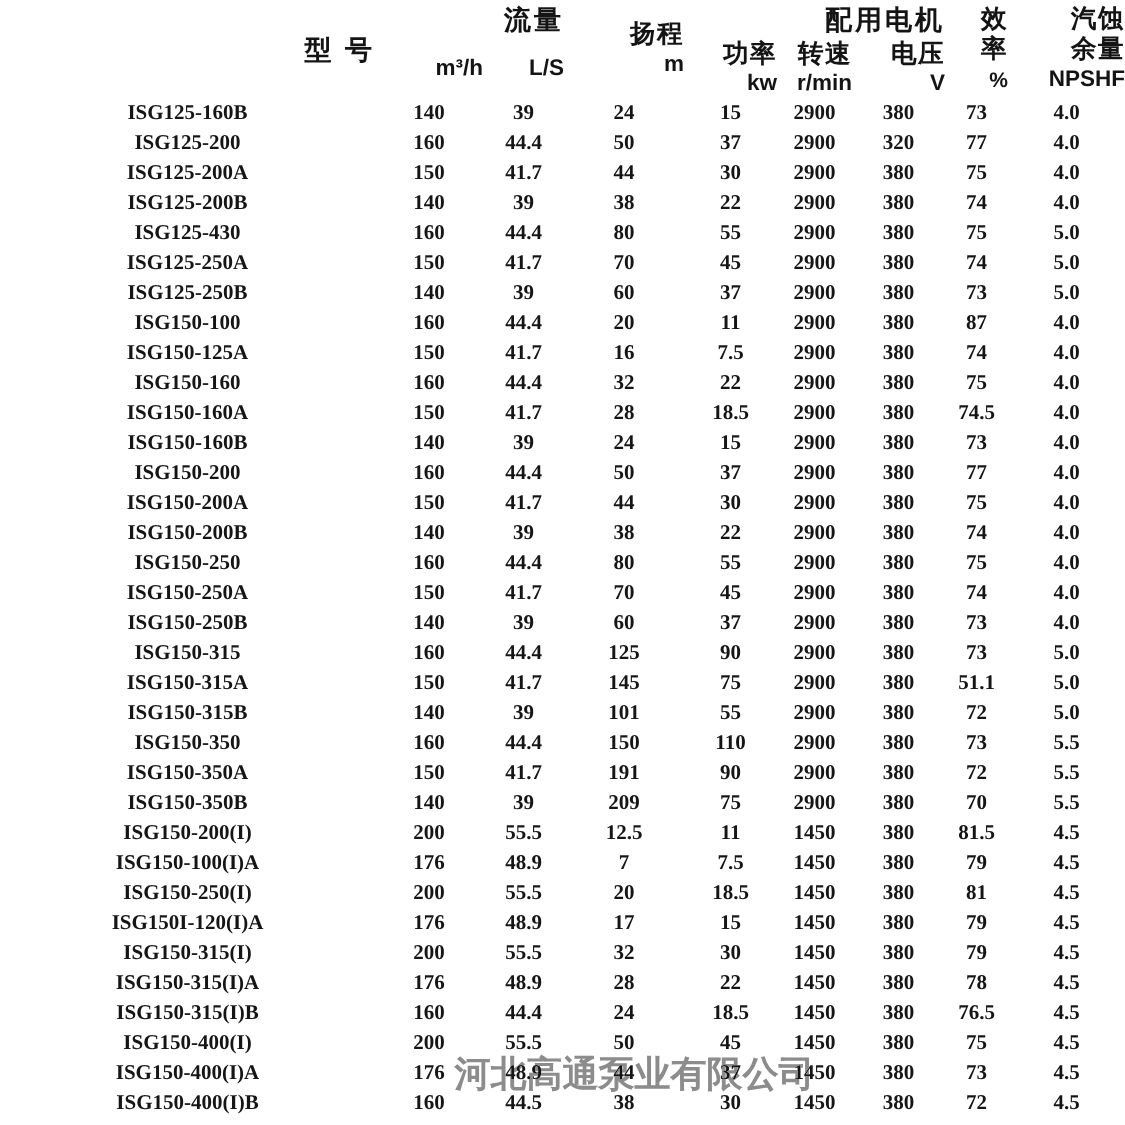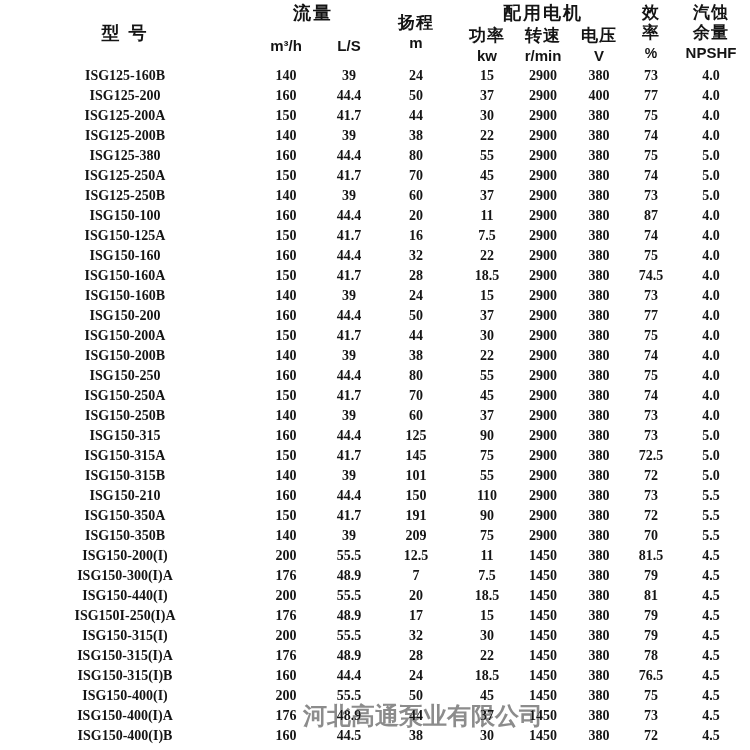--- a/index.html
+++ b/index.html
@@ -30,21 +30,21 @@
   table.spec col.c-kw     { width: 62px; }
   table.spec col.c-rmin   { width: 50px; }
   table.spec col.c-volt   { width: 62px; }
   table.spec col.c-eff    { width: 42px; }
   table.spec col.c-npsh   { width: 78px; }
 
   thead th {
     font-family: "Liberation Sans", sans-serif;
     font-weight: bold;
     color: #141414;
-    text-align: center;
+    text-align: right;
     vertical-align: middle;
     padding: 0;
     line-height: 1.15;
     margin-top: 23px;
   }
   tr.hdr-top th { height: 26px; }
   tr.hdr-sub th { height: 40px; }
   .zh-big   { font-size: 18px; letter-spacing: 2px; }
   .zh-mid   { font-size: 17px; letter-spacing: 1px; }
   .unit     { font-size: 15px; letter-spacing: 0; }
@@ -156,21 +156,21 @@
           <td>73</td>
           <td>4.0</td>
         </tr>
         <tr>
           <td>ISG125-200</td>
           <td>160</td>
           <td>44.4</td>
           <td>50</td>
           <td>37</td>
           <td>2900</td>
-          <td>400</td>
+          <td>320</td>
           <td>77</td>
           <td>4.0</td>
         </tr>
         <tr>
           <td>ISG125-200A</td>
           <td>150</td>
           <td>41.7</td>
           <td>44</td>
           <td>30</td>
           <td>2900</td>
@@ -183,21 +183,21 @@
           <td>140</td>
           <td>39</td>
           <td>38</td>
           <td>22</td>
           <td>2900</td>
           <td>380</td>
           <td>74</td>
           <td>4.0</td>
         </tr>
         <tr>
-          <td>ISG125-380</td>
+          <td>ISG125-430</td>
           <td>160</td>
           <td>44.4</td>
           <td>80</td>
           <td>55</td>
           <td>2900</td>
           <td>380</td>
           <td>75</td>
           <td>5.0</td>
         </tr>
         <tr>
@@ -355,36 +355,36 @@
           <td>5.0</td>
         </tr>
         <tr>
           <td>ISG150-315A</td>
           <td>150</td>
           <td>41.7</td>
           <td>145</td>
           <td>75</td>
           <td>2900</td>
           <td>380</td>
-          <td>72.5</td>
+          <td>51.1</td>
           <td>5.0</td>
         </tr>
         <tr>
           <td>ISG150-315B</td>
           <td>140</td>
           <td>39</td>
           <td>101</td>
           <td>55</td>
           <td>2900</td>
           <td>380</td>
           <td>72</td>
           <td>5.0</td>
         </tr>
         <tr>
-          <td>ISG150-210</td>
+          <td>ISG150-350</td>
           <td>160</td>
           <td>44.4</td>
           <td>150</td>
           <td>110</td>
           <td>2900</td>
           <td>380</td>
           <td>73</td>
           <td>5.5</td>
         </tr>
         <tr>
@@ -414,43 +414,43 @@
           <td>200</td>
           <td>55.5</td>
           <td>12.5</td>
           <td>11</td>
           <td>1450</td>
           <td>380</td>
           <td>81.5</td>
           <td>4.5</td>
         </tr>
         <tr>
-          <td>ISG150-300(I)A</td>
+          <td>ISG150-100(I)A</td>
           <td>176</td>
           <td>48.9</td>
           <td>7</td>
           <td>7.5</td>
           <td>1450</td>
           <td>380</td>
           <td>79</td>
           <td>4.5</td>
         </tr>
         <tr>
-          <td>ISG150-440(I)</td>
+          <td>ISG150-250(I)</td>
           <td>200</td>
           <td>55.5</td>
           <td>20</td>
           <td>18.5</td>
           <td>1450</td>
           <td>380</td>
           <td>81</td>
           <td>4.5</td>
         </tr>
         <tr>
-          <td>ISG150I-250(I)A</td>
+          <td>ISG150I-120(I)A</td>
           <td>176</td>
           <td>48.9</td>
           <td>17</td>
           <td>15</td>
           <td>1450</td>
           <td>380</td>
           <td>79</td>
           <td>4.5</td>
         </tr>
         <tr>

